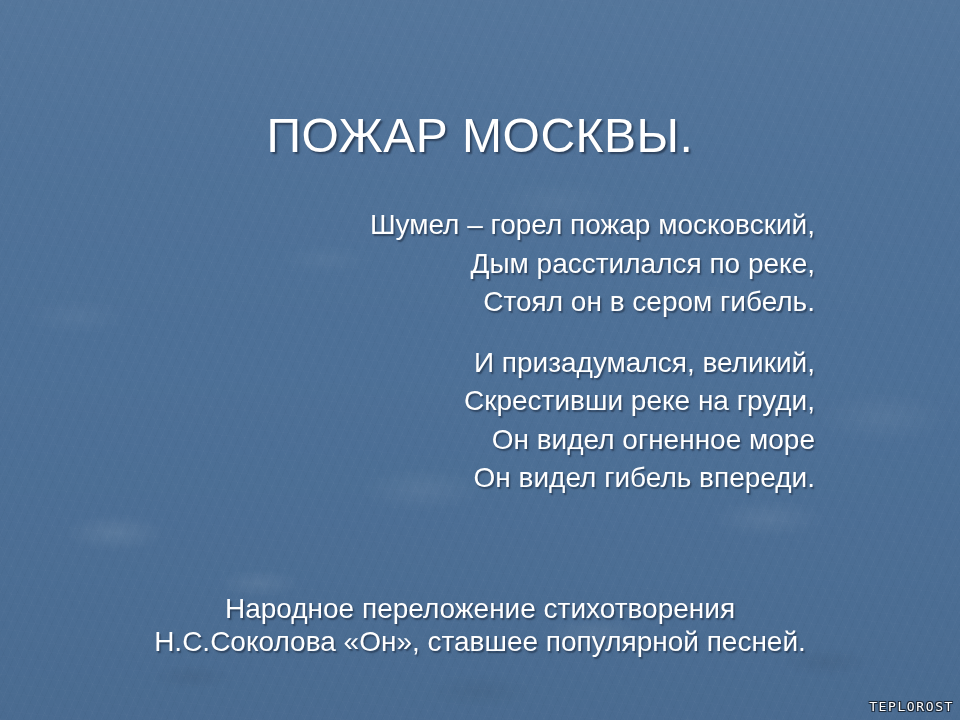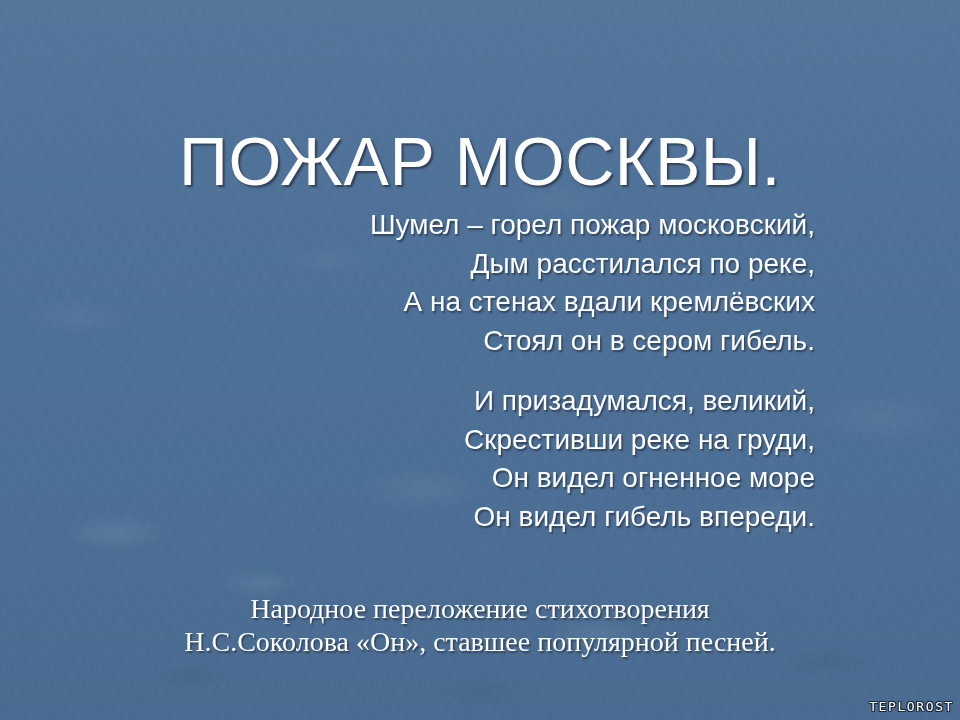--- a/index.html
+++ b/index.html
@@ -82,21 +82,21 @@
     inset: 0;
   }
 
   
   .slide-title {
     position: absolute;
     top: 78px;
     left: 0;
     width: 960px;
     text-align: center;
-    font-size: 68px;
+    font-size: 48px;
     font-weight: 400;
     line-height: 1.1;
     letter-spacing: .5px;
     color: #ffffff;
     text-shadow: 2px 2px 2px rgba(22, 36, 56, .62);
     white-space: nowrap;
   }
 
   
   .poem {
@@ -129,21 +129,20 @@
     width: 960px;
     text-align: center;
     font-size: 28px;
     font-weight: 400;
     line-height: 33px;
     color: #ffffff;
     text-shadow: 1.5px 1.5px 1.6px rgba(22, 36, 56, .58);
   }
   .attribution-line {
     white-space: nowrap;
-    font-family: Liberation Serif, serif;
   }
 
   
   .watermark {
     position: absolute;
     right: 6px;
     bottom: 6px;
     font-family: "DejaVu Sans Mono", "Liberation Mono", monospace;
     font-size: 13px;
     font-weight: 400;
@@ -169,21 +168,20 @@
 
   <div class="slide-content">
 
     <h1 class="slide-title">ПОЖАР МОСКВЫ.</h1>
 
     <div class="poem">
 
       <div class="poem-stanza">
         <div class="poem-line">Шумел – горел пожар московский,</div>
         <div class="poem-line">Дым расстилался по реке,</div>
-        <div class="poem-line">А на стенах вдали кремлёвских</div>
         <div class="poem-line">Стоял он в сером гибель.</div>
       </div>
 
       <div class="poem-stanza">
         <div class="poem-line">И призадумался, великий,</div>
         <div class="poem-line">Скрестивши реке на груди,</div>
         <div class="poem-line">Он видел огненное море</div>
         <div class="poem-line">Он видел гибель впереди.</div>
       </div>
 

